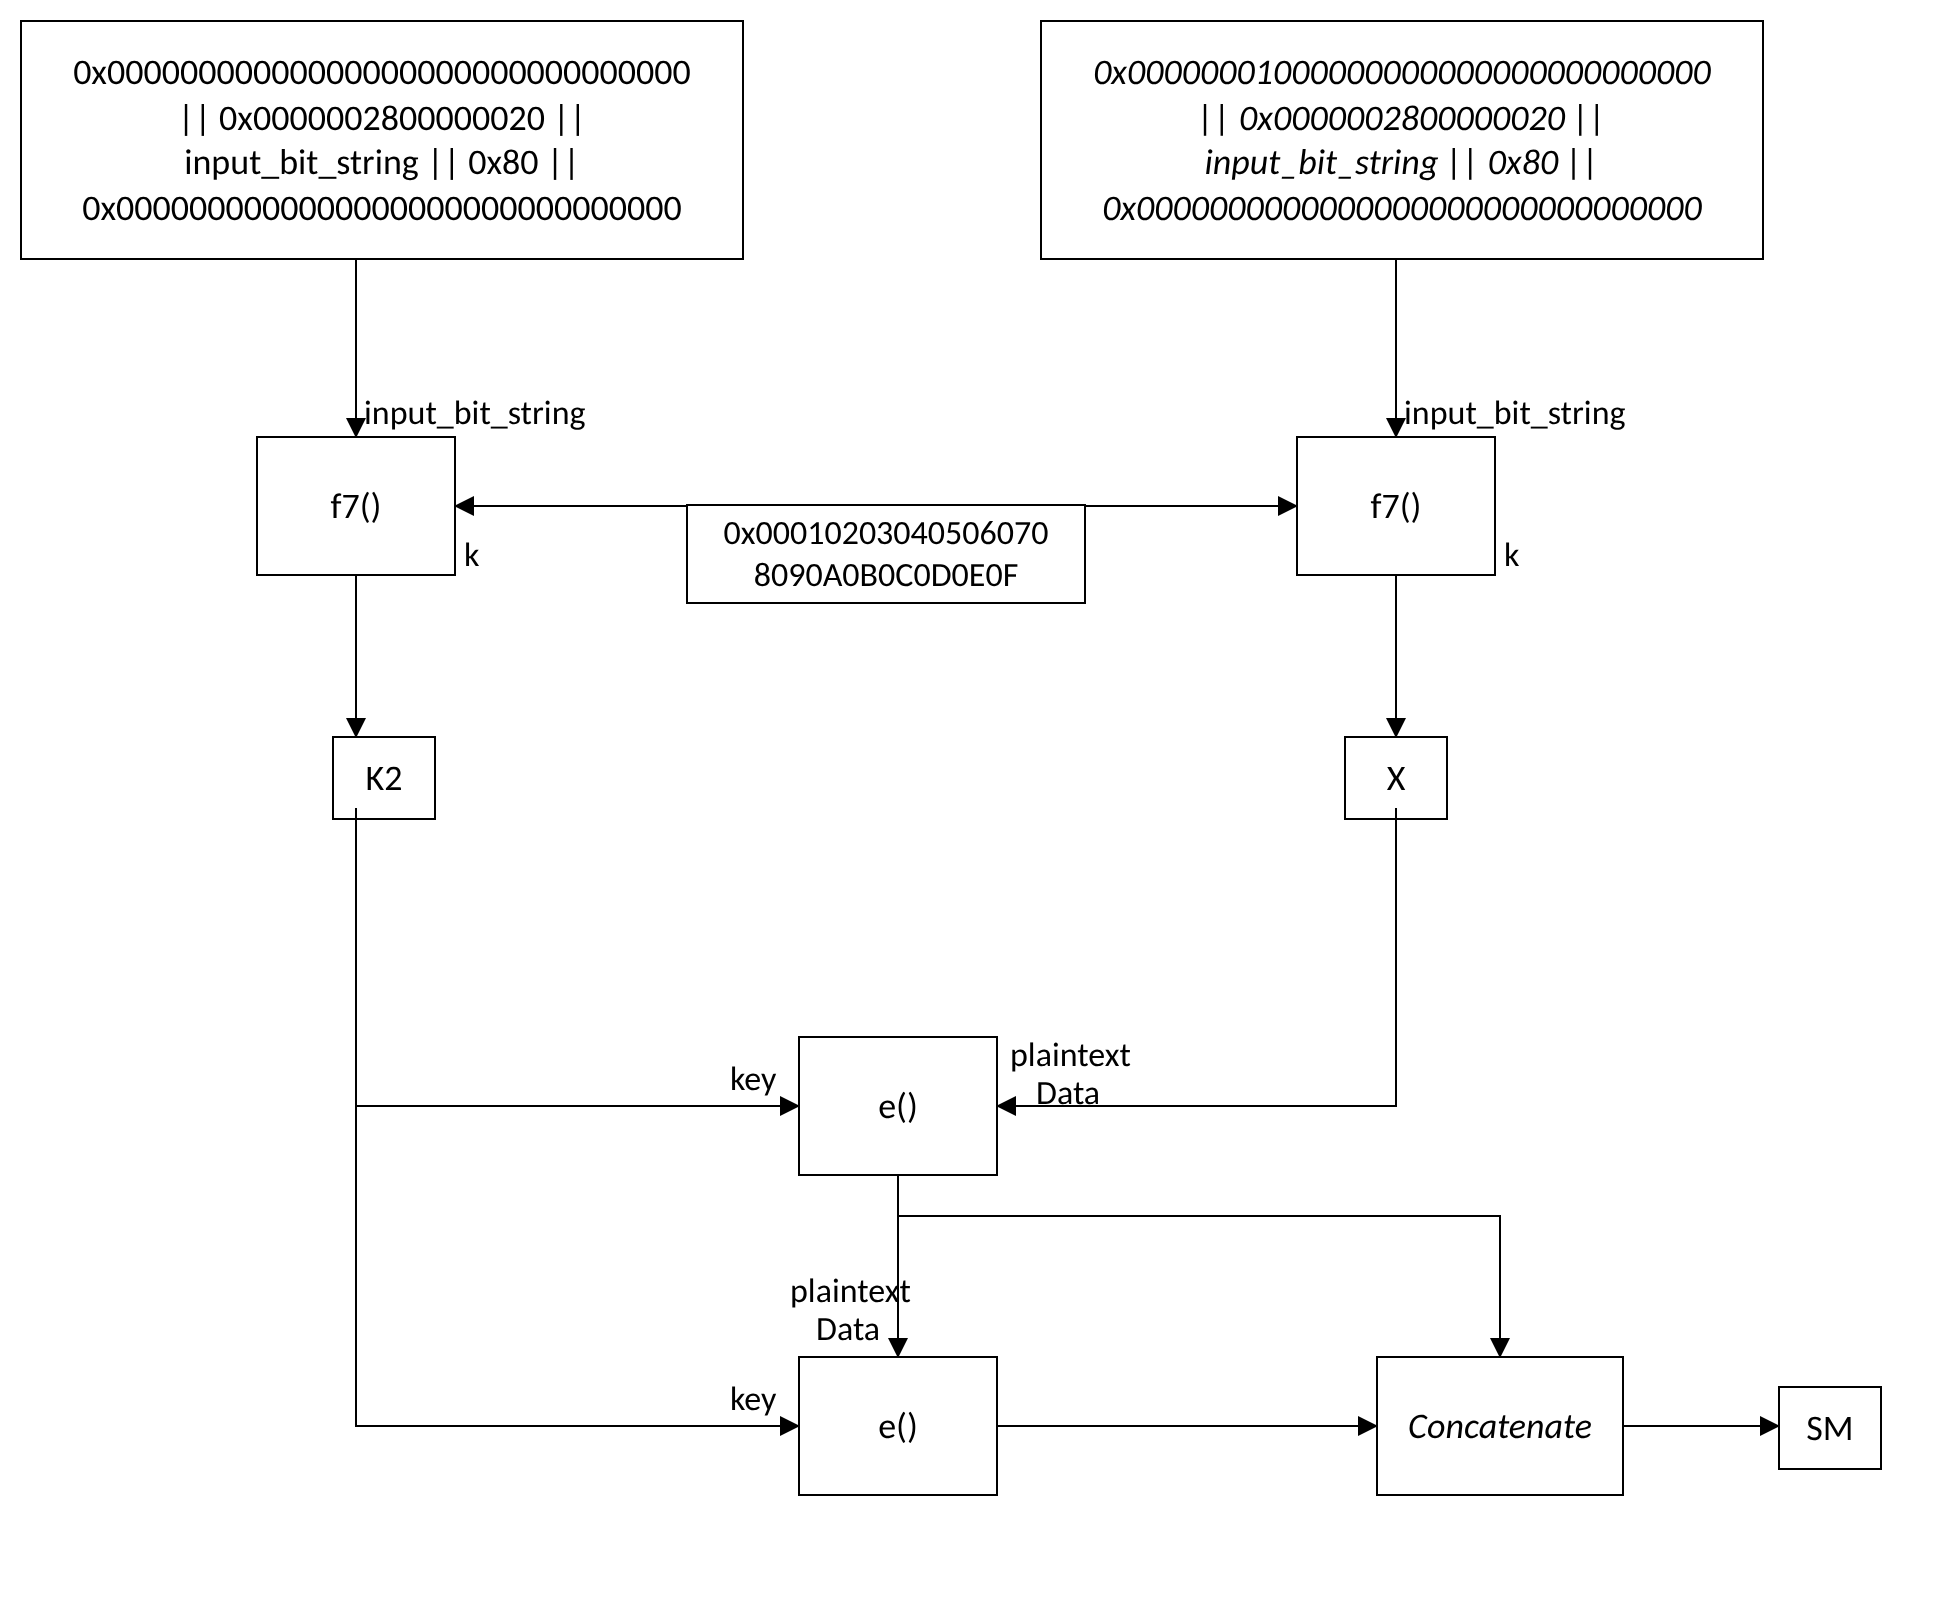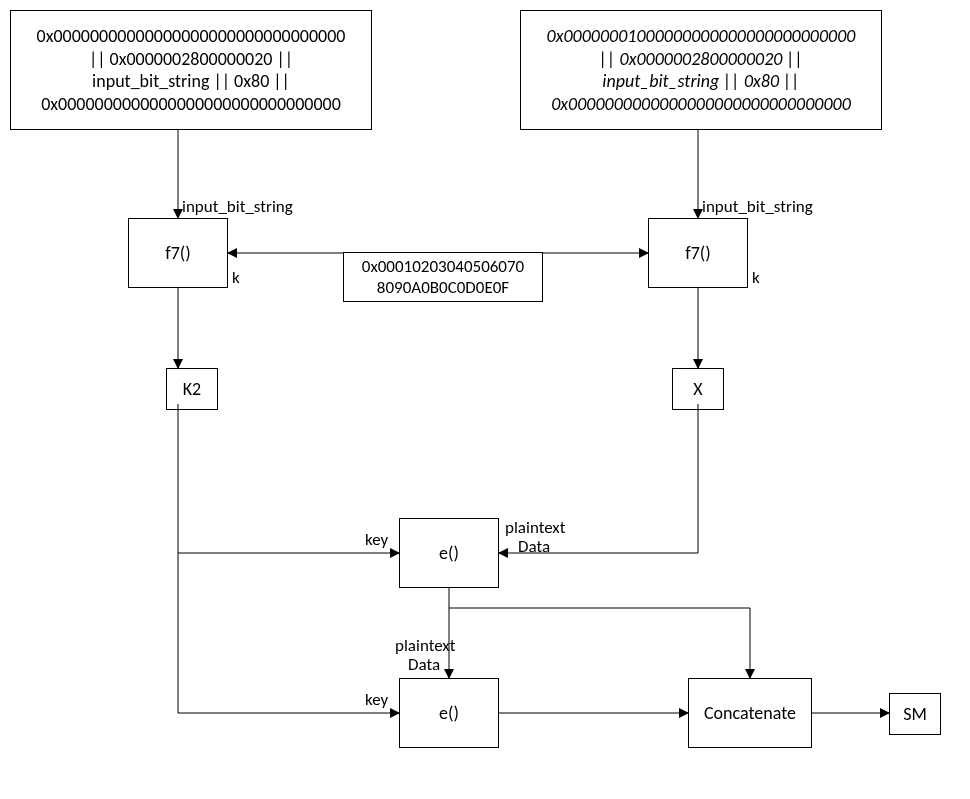--- a/index.html
+++ b/index.html
@@ -78,21 +78,21 @@
 </div>
 
 <div class="box" style="left:399px; top:518px; width:100px; height:70px;">
   <span>e()</span>
 </div>
 
 <div class="box" style="left:399px; top:678px; width:100px; height:70px;">
   <span>e()</span>
 </div>
 
-<div class="box" style="left:688px; top:678px; width:124px; height:70px;">
+<div class="box" style="left:688px; top:678px; width:124px; height:70px;font-style:italic;">
   <span>Concatenate</span>
 </div>
 
 <div class="box" style="left:889px; top:693px; width:52px; height:40px;text-align:right;">
   <span>SM</span>
 </div>
 
 <div class="label" style="left:182px; top:198px;">input_bit_string</div>
 <div class="label" style="left:702px; top:198px;">input_bit_string</div>
 <div class="label" style="left:232px; top:269px;">k</div>

